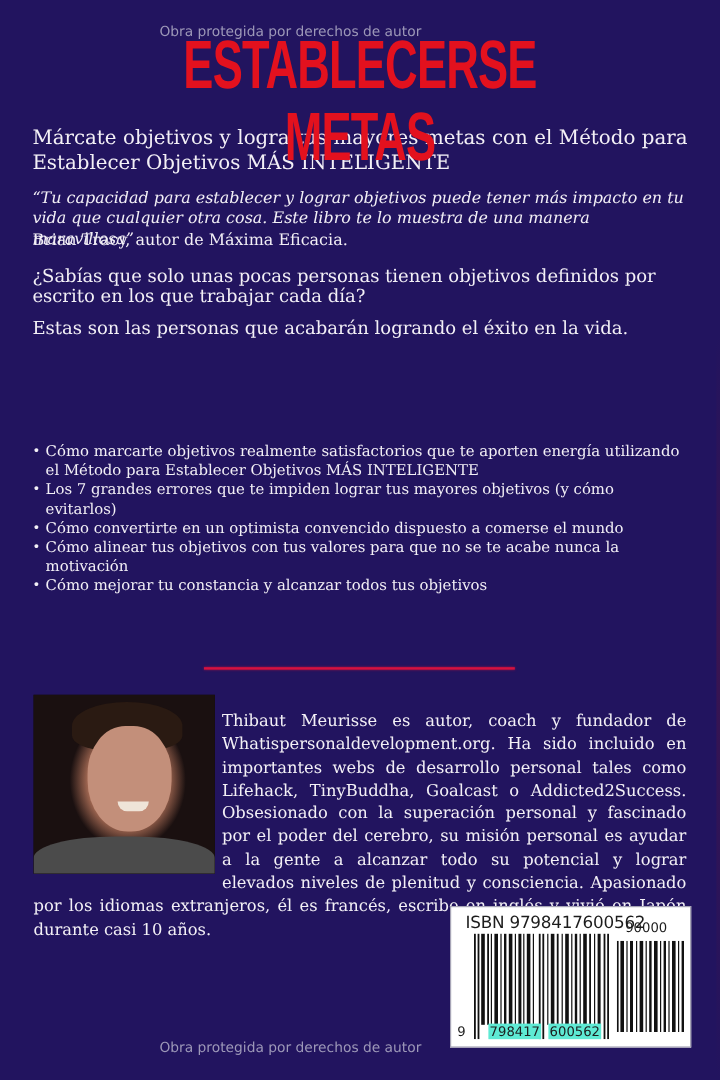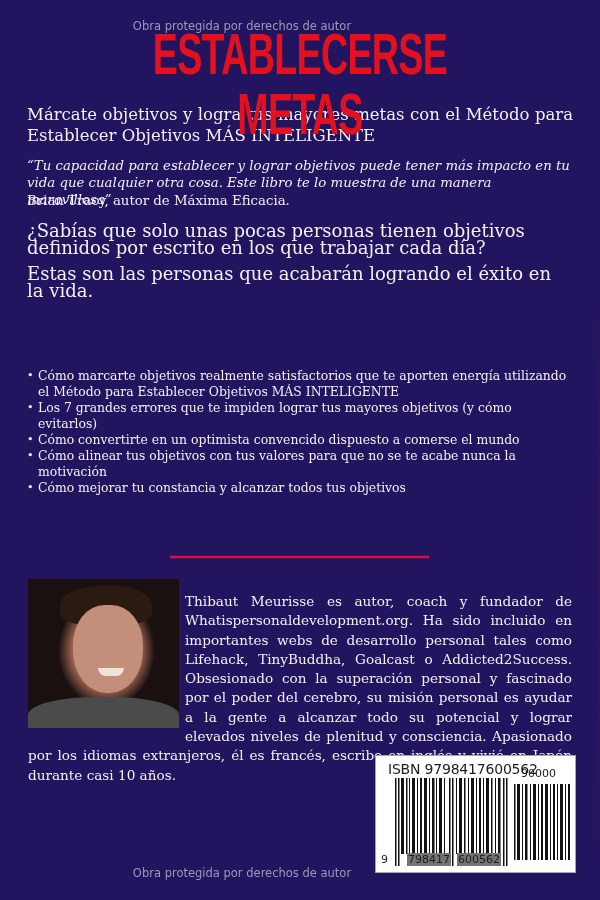--- a/index.html
+++ b/index.html
@@ -22,21 +22,21 @@
     position: absolute; left: 0; top: 24px; width: 600px; text-align: center;
     font-family: "Liberation Sans", sans-serif; font-weight: bold;
     font-size: 57px; color: #e3111e; letter-spacing: -1px;
     transform: scaleX(0.66); transform-origin: 50% 50%;
     line-height: 60px; z-index: 2;
   }
   .block { position: absolute; left: 27px; width: 546px; }
   .subtitle { top: 104px; font-size: 16.5px; line-height: 21px; text-align: justify; text-align-last: left; }
   .quote { top: 157px; font-size: 13.3px; line-height: 17px; font-style: italic; }
   .quote-author { top: 192px; font-size: 13.3px; line-height: 17px; }
-  .para { font-size: 18px; line-height: 17px; }
+  .para { font-size: 15px; line-height: 17px; }
   .p1 { top: 222px; }
   .p2 { top: 265px; }
   .p3 { top: 290px; }
   .section-heading { top: 340px; font-size: 15px; font-weight: bold; }
   .list { top: 368px; list-style: none; font-size: 12.4px; line-height: 16px; }
   .list li { position: relative; padding-left: 11px; }
   .list li::before { content: "•"; position: absolute; left: 0; top: 0; font-size: 11px; }
   .p4 { top: 499px; font-size: 14px; line-height: 20px; }
   .separator { position: absolute; left: 170px; top: 556px; width: 259px; height: 2px; background: #d51240; box-shadow: 0 0 2px #c0103c; }
   .photo {
@@ -55,21 +55,21 @@
   .bio .float-spacer { float: left; width: 157px; height: 153px; }
   .barcode-box {
     position: absolute; left: 375px; top: 755px; width: 201px; height: 118px;
     background: #ffffff; border: 1px solid #a6a4b6; z-index: 2;
     font-family: "DejaVu Sans", sans-serif; color: #1c1c1c;
   }
   .isbn-label { position: absolute; left: 12px; top: 5px; font-size: 14px; letter-spacing: -0.2px; }
   .price-code { position: absolute; left: 145px; top: 11px; font-size: 11px; }
   .bars-main { position: absolute; left: 19px; top: 22px; width: 113px; height: 88px; }
   .bars-addon { position: absolute; left: 138px; top: 28px; width: 57px; height: 76px; }
-  .digit { position: absolute; font-size: 11px; background: #737373; padding: 0 1px; top: 97px; }
+  .digit { position: absolute; font-size: 11px; background: #5eead4; padding: 0 1px; top: 97px; }
   .d0 { left: 4px; background: transparent; }
   .d1 { left: 31px; }
   .d2 { left: 81px; }
 </style>
 </head>
 <body>
 
 <div class="page">
   <div class="edge"></div>
 

